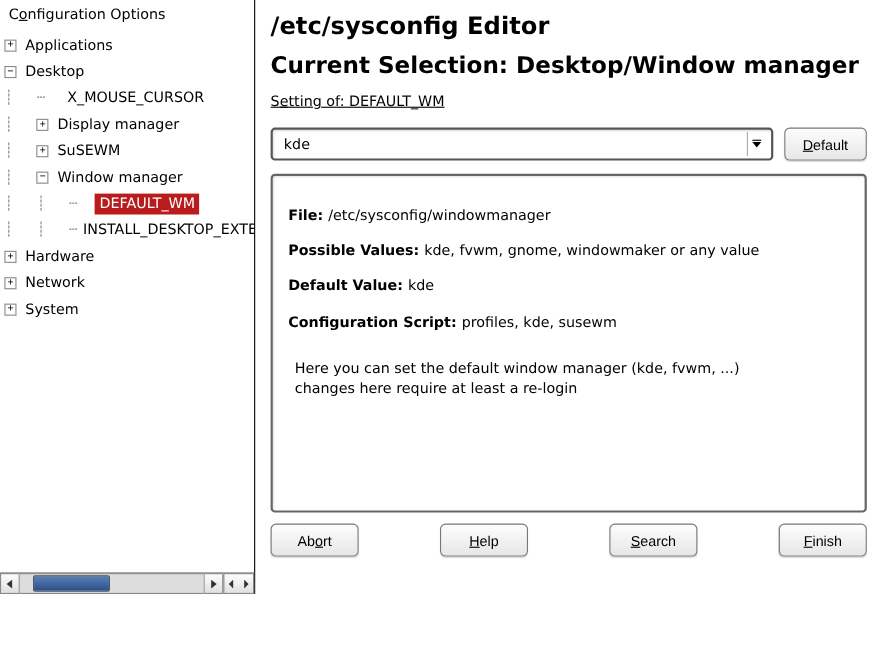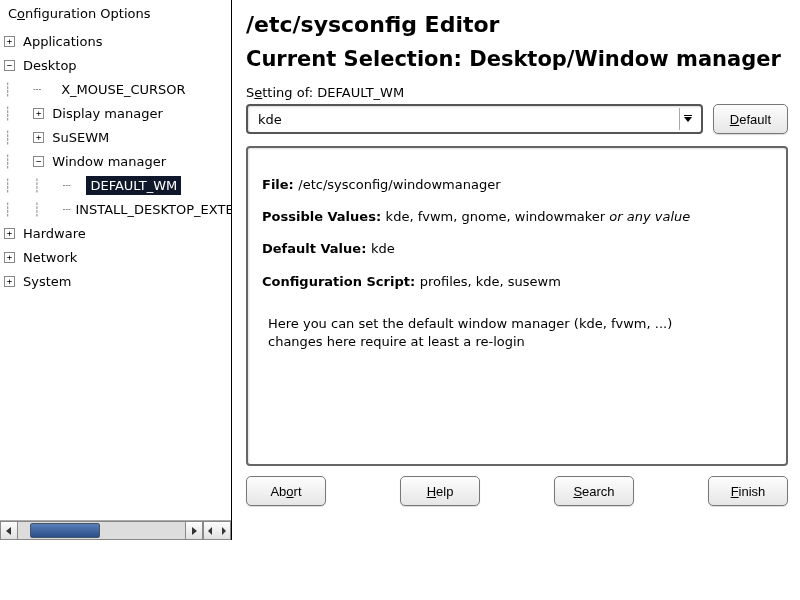--- a/index.html
+++ b/index.html
@@ -54,21 +54,21 @@
 .dots {
   color: #888;
   font-family: monospace;
   letter-spacing: -1px;
   margin-right: 2px;
 }
 .node-label {
   padding: 2px 4px;
 }
 .node-label.selected {
-  background: #0f172a;
+  background: #b91c1c;
   color: #fff;
 }
 .hscroll {
   height: 20px;
   border-top: 1px solid #aaa;
   display: flex;
   align-items: stretch;
   background: #eee;
 }
 .hs-btn {
@@ -105,21 +105,22 @@
   font-weight: bold;
   margin: 4px 0 10px 0;
 }
 .title-sub {
   font-size: 21px;
   font-weight: bold;
   margin-bottom: 14px;
 }
 .setting-label {
   font-size: 13px;
-  margin-bottom: 4px;
+  margin-bottom: 16px;
+  text-decoration: underline;
 }
 .setting-label .ul { text-decoration: underline; }
 .setting-row {
   display: flex;
   gap: 10px;
   align-items: center;
   margin-bottom: 12px;
 }
 .combo {
   flex: 1;
@@ -156,21 +157,21 @@
   border-radius: 4px;
   padding: 28px 14px;
   background: #fff;
   box-shadow: inset 1px 1px 2px rgba(0,0,0,0.12);
   overflow: hidden;
   font-size: 13px;
   line-height: 1.4;
 }
 .info-box p { margin-bottom: 14px; }
 .info-box .lbl { font-weight: bold; }
-.info-box .ital { font-style: italic; }
+.info-box .ital { }
 .desc-body { margin-left: 6px; margin-top: 24px;}
 .bottom-bar {
   display: flex;
   justify-content: space-between;
   padding-top: 10px;
 }
 .bottom-bar .btn { min-width: 80px; }
 svg.tri { width: 10px; height: 10px; }
 </style>
 </head>

